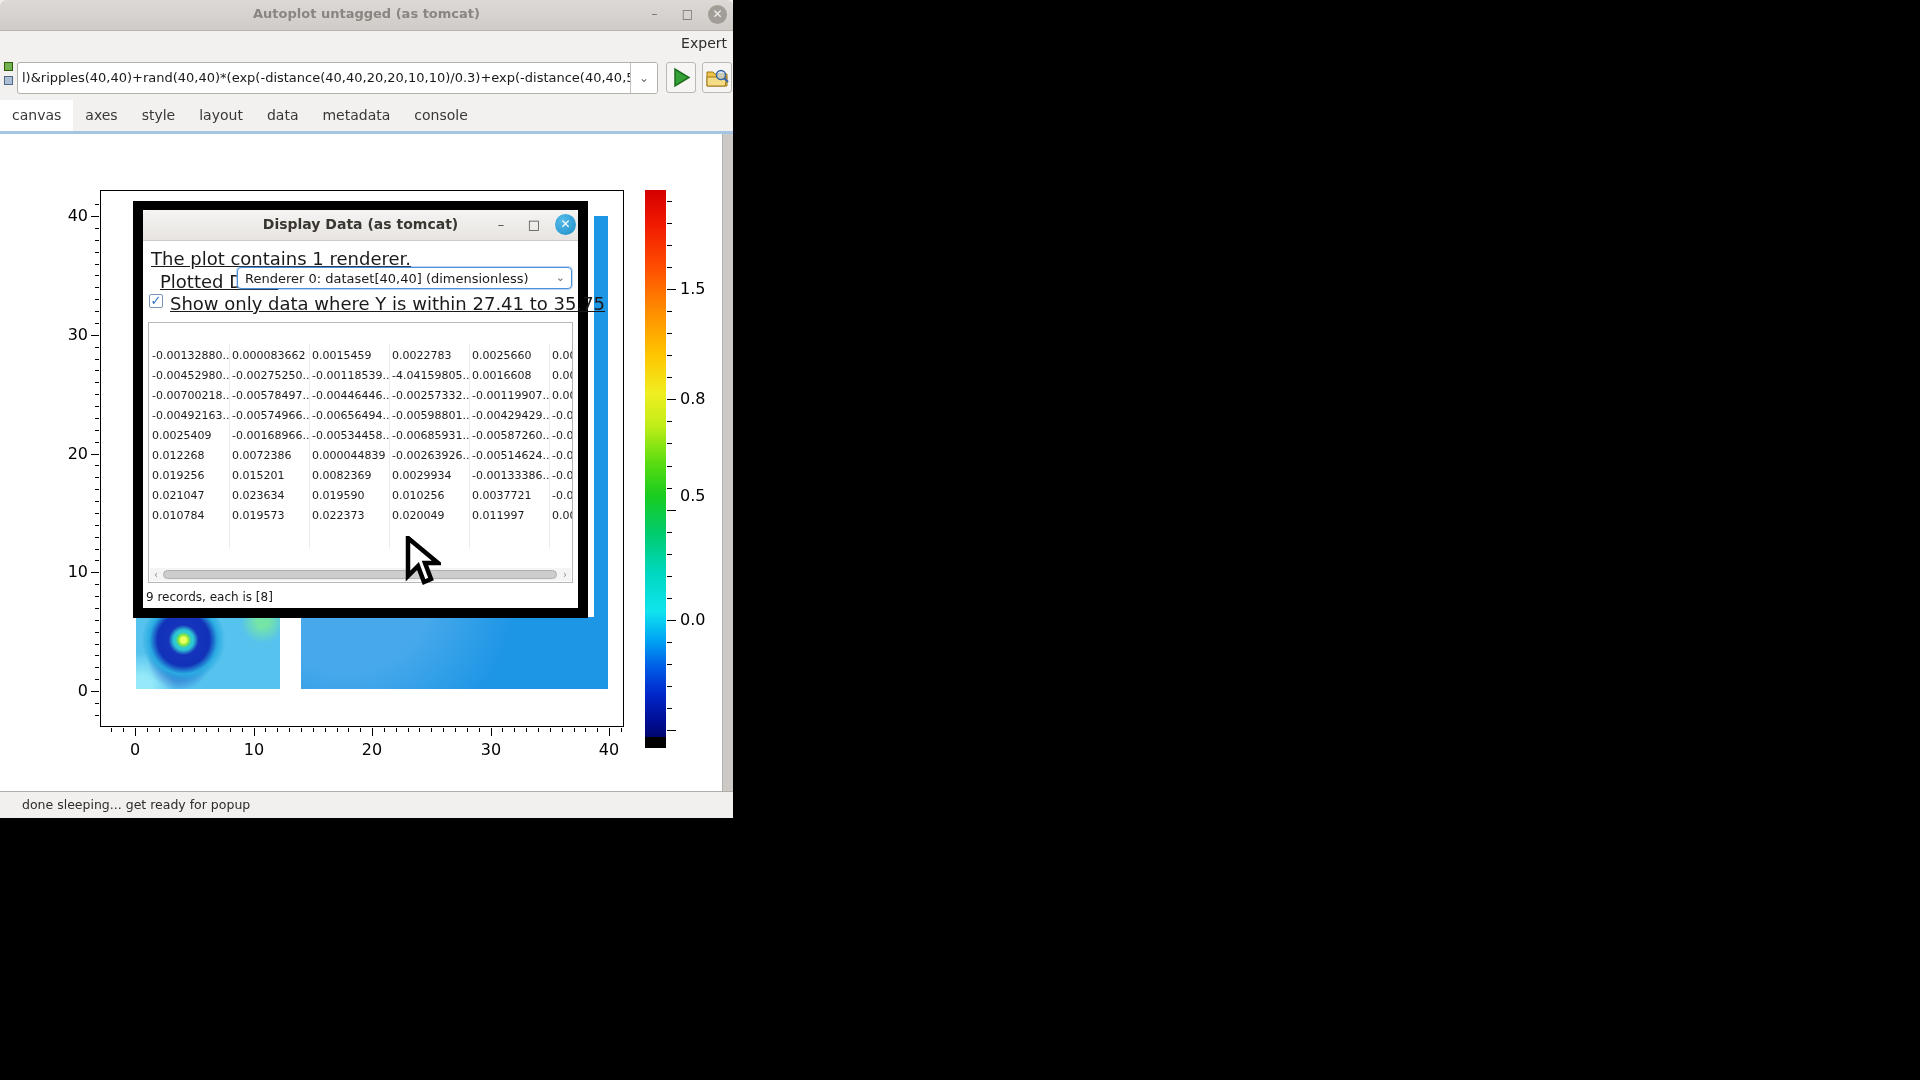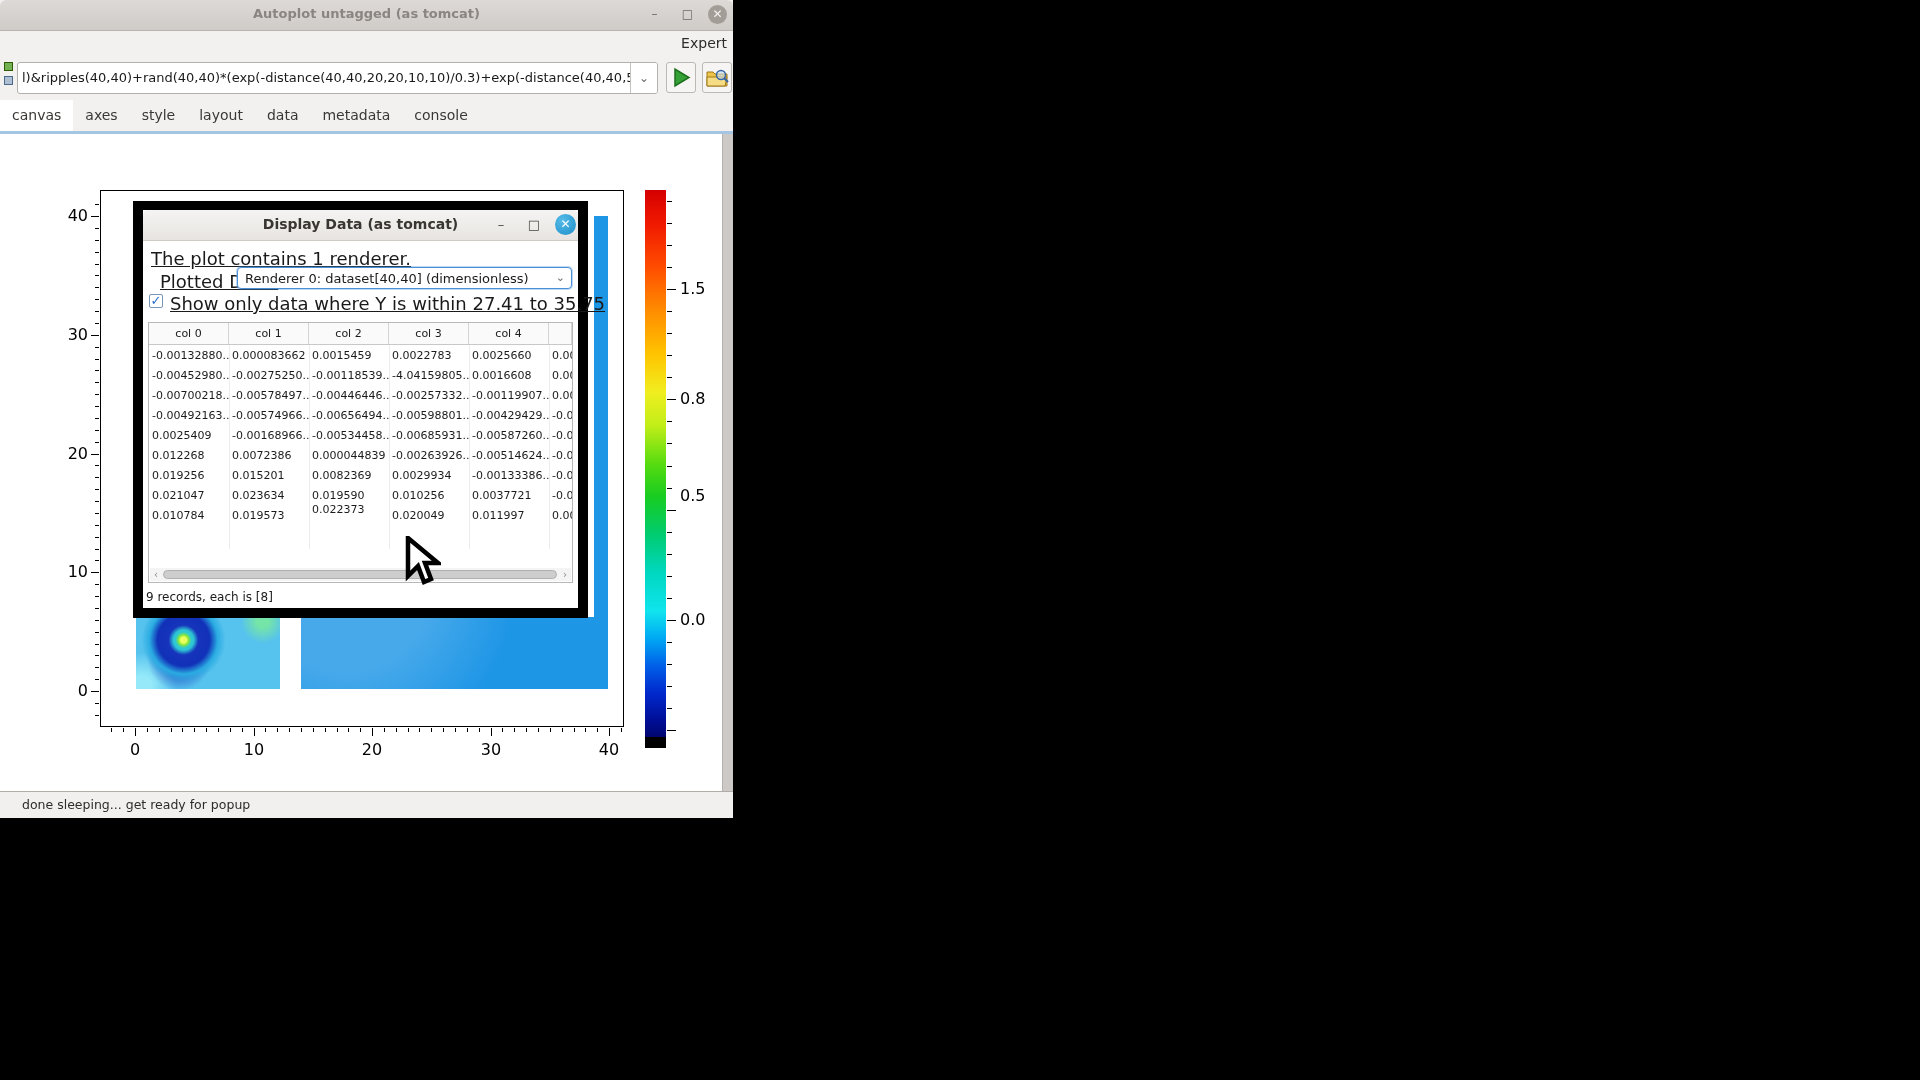--- a/index.html
+++ b/index.html
@@ -325,28 +325,20 @@
             <div class="hscroll">
               <span class="arrow">‹</span>
               <span class="arrow r">›</span>
               <div class="thumb"></div>
             </div>
           <div class="colline" style="left: 80px;"></div>
               <div class="colline" style="left: 160px;"></div>
               <div class="colline" style="left: 240px;"></div>
               <div class="colline" style="left: 320px;"></div>
               <div class="colline" style="left: 400px;"></div>
-              <div class="thead">
-                <div class="th" style="left: 0px; width: 80px;">col 0</div>
-                <div class="th" style="left: 80px; width: 80px;">col 1</div>
-                <div class="th" style="left: 160px; width: 80px;">col 2</div>
-                <div class="th" style="left: 240px; width: 80px;">col 3</div>
-                <div class="th" style="left: 320px; width: 80px;">col 4</div>
-                <div class="th" style="left: 400px; width: 23px;"></div>
-              </div>
               <div class="td" style="left: 0px; width: 80px; top: 23px;">-0.00132880...</div>
               <div class="td" style="left: 80px; width: 80px; top: 23px;">0.000083662</div>
               <div class="td" style="left: 160px; width: 80px; top: 23px;">0.0015459</div>
               <div class="td" style="left: 240px; width: 80px; top: 23px;">0.0022783</div>
               <div class="td" style="left: 320px; width: 80px; top: 23px;">0.0025660</div>
               <div class="td" style="left: 400px; width: 23px; top: 23px;">0.00</div>
               <div class="td" style="left: 0px; width: 80px; top: 43px;">-0.00452980...</div>
               <div class="td" style="left: 80px; width: 80px; top: 43px;">-0.00275250...</div>
               <div class="td" style="left: 160px; width: 80px; top: 43px;">-0.00118539...</div>
               <div class="td" style="left: 240px; width: 80px; top: 43px;">-4.04159805...</div>
@@ -383,21 +375,21 @@
               <div class="td" style="left: 320px; width: 80px; top: 143px;">-0.00133386...</div>
               <div class="td" style="left: 400px; width: 23px; top: 143px;">-0.0</div>
               <div class="td" style="left: 0px; width: 80px; top: 163px;">0.021047</div>
               <div class="td" style="left: 80px; width: 80px; top: 163px;">0.023634</div>
               <div class="td" style="left: 160px; width: 80px; top: 163px;">0.019590</div>
               <div class="td" style="left: 240px; width: 80px; top: 163px;">0.010256</div>
               <div class="td" style="left: 320px; width: 80px; top: 163px;">0.0037721</div>
               <div class="td" style="left: 400px; width: 23px; top: 163px;">-0.0</div>
               <div class="td" style="left: 0px; width: 80px; top: 183px;">0.010784</div>
               <div class="td" style="left: 80px; width: 80px; top: 183px;">0.019573</div>
-              <div class="td" style="left: 160px; width: 80px; top: 177px;">0.022373</div>
+              <div class="td" style="left: 160px; width: 80px; top: 183px;">0.022373</div>
               <div class="td" style="left: 240px; width: 80px; top: 183px;">0.020049</div>
               <div class="td" style="left: 320px; width: 80px; top: 183px;">0.011997</div>
               <div class="td" style="left: 400px; width: 23px; top: 183px;">0.00</div>
             </div>
           <div class="records">9 records, each is [8]</div>
         </div>
       </div>
 
       <svg class="cursor" width="36" height="52" viewBox="0 0 36 52">
         <polygon points="3,2 3,40 13,30 19,46 26,43 20,27 33,27" fill="#ffffff" stroke="#000000" stroke-width="4.5" stroke-linejoin="miter"></polygon>

